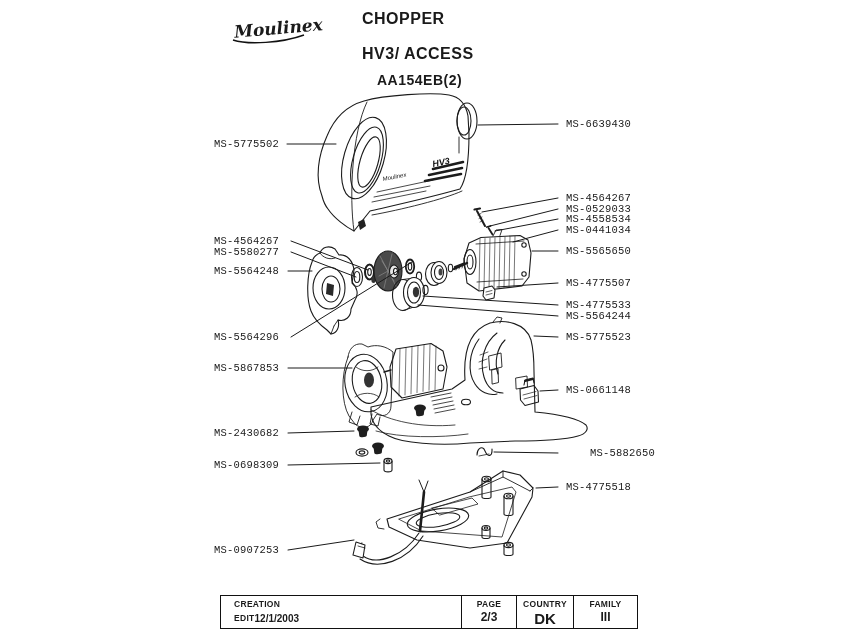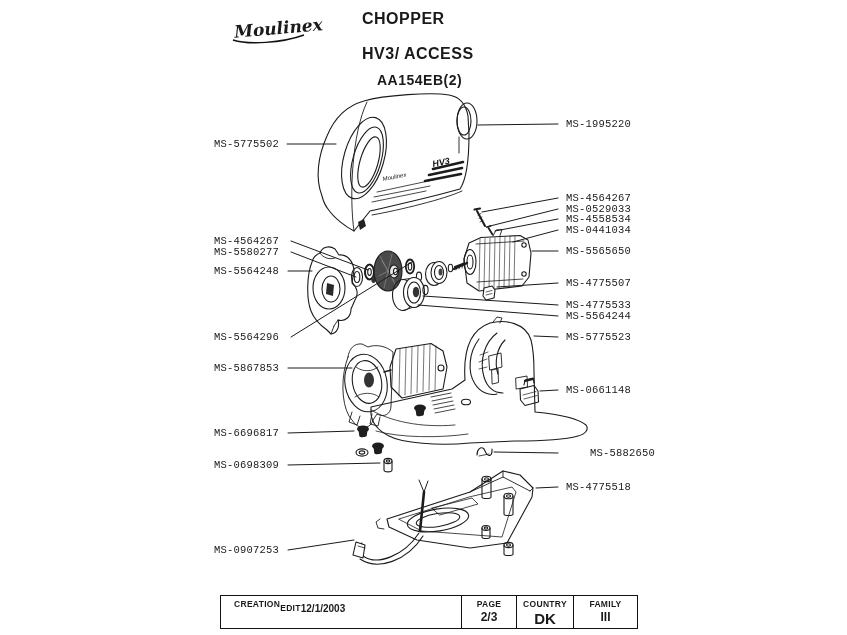--- a/index.html
+++ b/index.html
@@ -12,21 +12,21 @@
   .t1{top:10px;} .t2{top:29px;margin-top:16px;}
   .model{left:336px;top:72px;font-weight:bold;font-size:14px;letter-spacing:.5px;margin-left:41px;}
   .part-label{position:absolute;font:10.5px/11px "Liberation Mono",monospace;
               letter-spacing:.2px;color:#1a1a1a;white-space:nowrap;}
   svg{position:absolute;left:0;top:0;}
   
   .footer{left:220px;top:595px;width:418px;height:34px;border:1.6px solid #111;
           display:flex;box-sizing:border-box;}
   .fcell{box-sizing:border-box;height:100%;}
   .fcell + .fcell{border-left:1.6px solid #111;}
-  .fc1{width:240px;padding:3px 22px 0 13px;display:flex;flex-direction:row;}
+  .fc1{width:240px;padding:3px 22px 0 13px;display:flex;flex-direction:column;}
   .fc1 .row2{display:flex;justify-content:flex-start;margin-top:4px;}
   .fsmall{font-weight:bold;font-size:8.5px;letter-spacing:.3px;}
   .fc2{width:55px;} .fc3{width:57px;} .fc4{width:64px;}
   .fcol{display:flex;flex-direction:column;align-items:center;padding-top:3px;}
   .fbig{font-weight:bold;font-size:12px;margin-top:1px;}
   .fdk{font-size:15px;} 
   .fdate{font-weight:bold;font-size:10px;}
 </style>
 </head>
 <body>
@@ -267,24 +267,24 @@
   <div class="abs title-line t2">HV3/ ACCESS</div>
   <div class="abs model">AA154EB(2)</div>
 
   <div id="labels">
       <div class="part-label" style="left: 214px; top: 138.5px;">MS-5775502</div>
       <div class="part-label" style="left: 214px; top: 235.5px;">MS-4564267</div>
       <div class="part-label" style="left: 214px; top: 246.5px;">MS-5580277</div>
       <div class="part-label" style="left: 214px; top: 265.5px;">MS-5564248</div>
       <div class="part-label" style="left: 214px; top: 331.5px;">MS-5564296</div>
       <div class="part-label" style="left: 214px; top: 362.5px;">MS-5867853</div>
-      <div class="part-label" style="left: 214px; top: 427.5px;">MS-6696817</div>
+      <div class="part-label" style="left: 214px; top: 427.5px;">MS-2430682</div>
       <div class="part-label" style="left: 214px; top: 459.5px;">MS-0698309</div>
       <div class="part-label" style="left: 214px; top: 544.5px;">MS-0907253</div>
-      <div class="part-label" style="left: 566px; top: 118.5px;">MS-1995220</div>
+      <div class="part-label" style="left: 566px; top: 118.5px;">MS-6639430</div>
       <div class="part-label" style="left: 566px; top: 192.5px;">MS-4564267</div>
       <div class="part-label" style="left: 566px; top: 203.5px;">MS-0529033</div>
       <div class="part-label" style="left: 566px; top: 213.5px;">MS-4558534</div>
       <div class="part-label" style="left: 566px; top: 224.5px;">MS-0441034</div>
       <div class="part-label" style="left: 566px; top: 245.5px;">MS-5565650</div>
       <div class="part-label" style="left: 566px; top: 277.5px;">MS-4775507</div>
       <div class="part-label" style="left: 566px; top: 299.5px;">MS-4775533</div>
       <div class="part-label" style="left: 566px; top: 310.5px;">MS-5564244</div>
       <div class="part-label" style="left: 566px; top: 331.5px;">MS-5775523</div>
       <div class="part-label" style="left: 566px; top: 384.5px;">MS-0661148</div>

